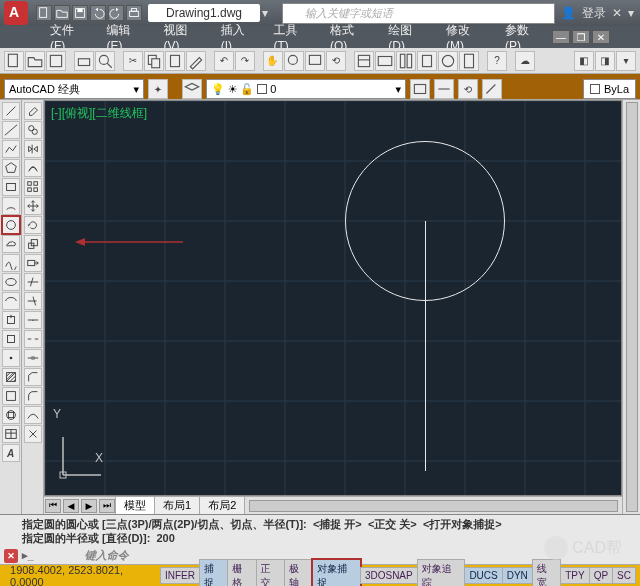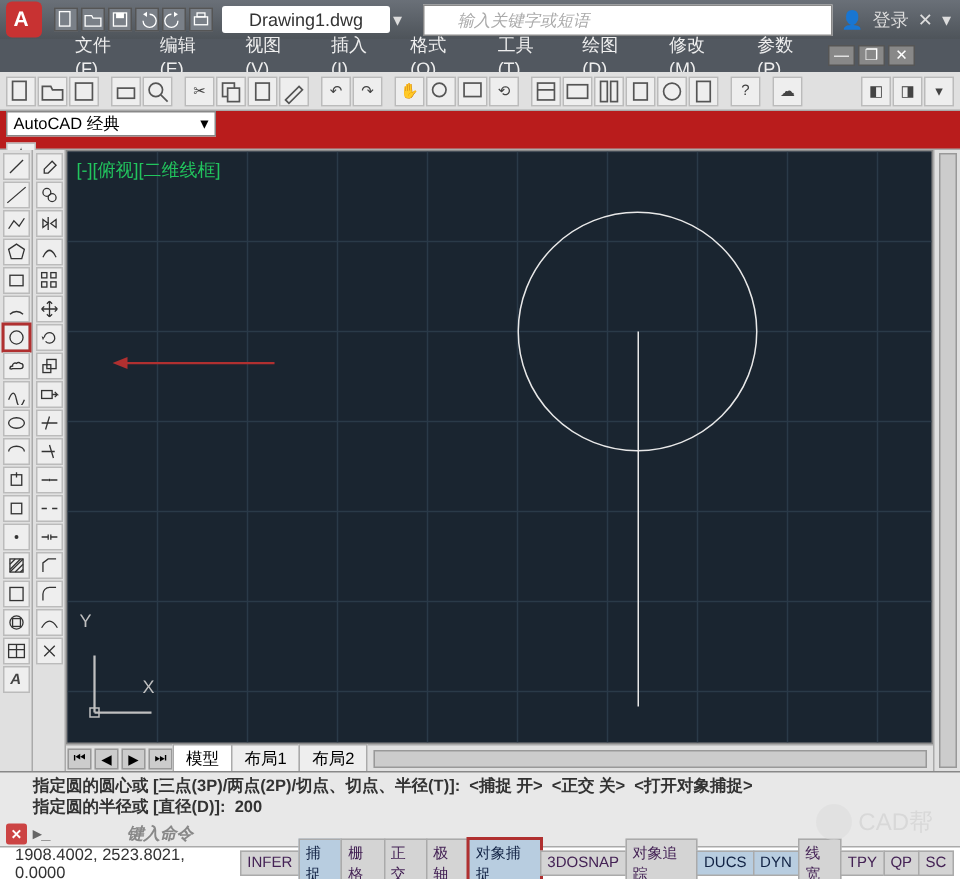--- a/index.html
+++ b/index.html
@@ -22,21 +22,21 @@
   .menubar .mi { color:#eee; font-size:12px; padding:2px 10px; cursor:default; }
   .win-ctrls { margin-left:auto; display:flex; gap:2px; }
   .win-ctrls span { width:18px; height:14px; background:#888; border:1px solid #555; color:#fff; font-size:10px; display:flex; align-items:center; justify-content:center; }
 
   
   .toolbar-row { height:26px; background:#e0e0e0; border-bottom:1px solid #aaa; display:flex; align-items:center; padding:0 4px; gap:1px; }
   .tb { width:20px; height:20px; background:#eee; border:1px solid #bbb; display:flex; align-items:center; justify-content:center; color:#444; font-size:10px; }
   .sep { width:6px; }
 
   
-  .layerbar { height:26px; background:#b91c1c; border-bottom:1px solid #aaa; display:flex; align-items:flex-start; padding:0 4px; gap:4px;flex-direction:column; }
+  .layerbar { height:26px; background:#a16207; border-bottom:1px solid #aaa; display:flex; align-items:flex-end; padding:0 4px; gap:4px; }
   .ws-combo { width:140px; height:20px; background:#fff; border:1px solid #888; display:flex; align-items:center; padding:0 4px; font-size:11px; }
   .ws-combo .dd { margin-left:auto; }
   .layer-combo { width:200px; height:20px; background:#fff; border:1px solid #888; display:flex; align-items:center; padding:0 4px; gap:3px; font-size:11px; }
   .layer-combo .dd { margin-left:auto; }
   .bylayer-btn { height:20px; background:#fff; border:1px solid #888; padding:0 6px; display:flex; align-items:center; font-size:11px; margin-left:auto;margin-top:41px; }
 
   
   .main { flex:1; display:flex; background:#ddd; overflow:hidden; }
   .vtoolbar { width:22px; background:#e0e0e0; border-right:1px solid #aaa; display:flex; flex-direction:column; align-items:center; padding:2px 0; gap:1px; }
   .vtoolbar .tb { width:18px; height:18px; }
@@ -63,21 +63,21 @@
   .vscroll .thumb { width:12px; flex:1; background:#ccc; border:1px solid #999; margin:2px 0; }
 
   
   .cmd-area { background:#e8e8e8; border-top:1px solid #888; font-size:11px; color:#333;font-weight:bold; }
   .cmd-hist { padding:2px 22px; line-height:14px; white-space:pre-wrap; }
   .cmd-line { display:flex; align-items:center; padding:1px 4px; background:#e8e8e8; }
   .cmd-line .xbtn { width:14px; height:14px; background:#c44; color:#fff; border-radius:2px; margin-right:4px; display:flex; align-items:center; justify-content:center; font-size:9px; }
   .cmd-line .prompt { color:#888; font-style:italic;margin-left:47px; }
 
   
-  .statusbar { height:22px; background:#ffffff; border-top:1px solid #aaa; display:flex; align-items:center; font-size:11px; padding:0 4px; gap:0; }
+  .statusbar { height:22px; background:#eab308; border-top:1px solid #aaa; display:flex; align-items:center; font-size:11px; padding:0 4px; gap:0;justify-content:center; }
   .coords { padding:0 6px; color:#333; }
   .sbtn2 { padding:2px 4px; background:#d4d4d4; border:1px solid #aaa; margin-left:-1px; color:#425; font-size:10px; }
   .sbtn2.on { background:#b8cde0; color:#124; }
   .sbtn2.hl { outline:2px solid #b03030; outline-offset:-1px; }
   .watermark { position:absolute; right:18px; bottom:26px; color:#ccc; font-size:16px; opacity:.55; display:flex; align-items:center; gap:4px; pointer-events:none; }
   .watermark .wm-icon { width:24px; height:24px; border-radius:50%; background:#ddd; }
 
   svg { display:block; }
 </style>
 </head>
@@ -132,22 +132,22 @@
       <span>✕</span>
       <span>▾</span>
     </div>
   </div>
 
   <div class="menubar">
     <span class="mi">文件(F)</span>
     <span class="mi">编辑(E)</span>
     <span class="mi">视图(V)</span>
     <span class="mi">插入(I)</span>
+    <span class="mi">工具(T)</span>
     <span class="mi">格式(O)</span>
-    <span class="mi">工具(T)</span>
     <span class="mi">绘图(D)</span>
     <span class="mi">修改(M)</span>
     <span class="mi">参数(P)</span>
     <div class="win-ctrls">
       <span>—</span>
       <span>❐</span>
       <span>✕</span>
     </div>
   </div>
 

